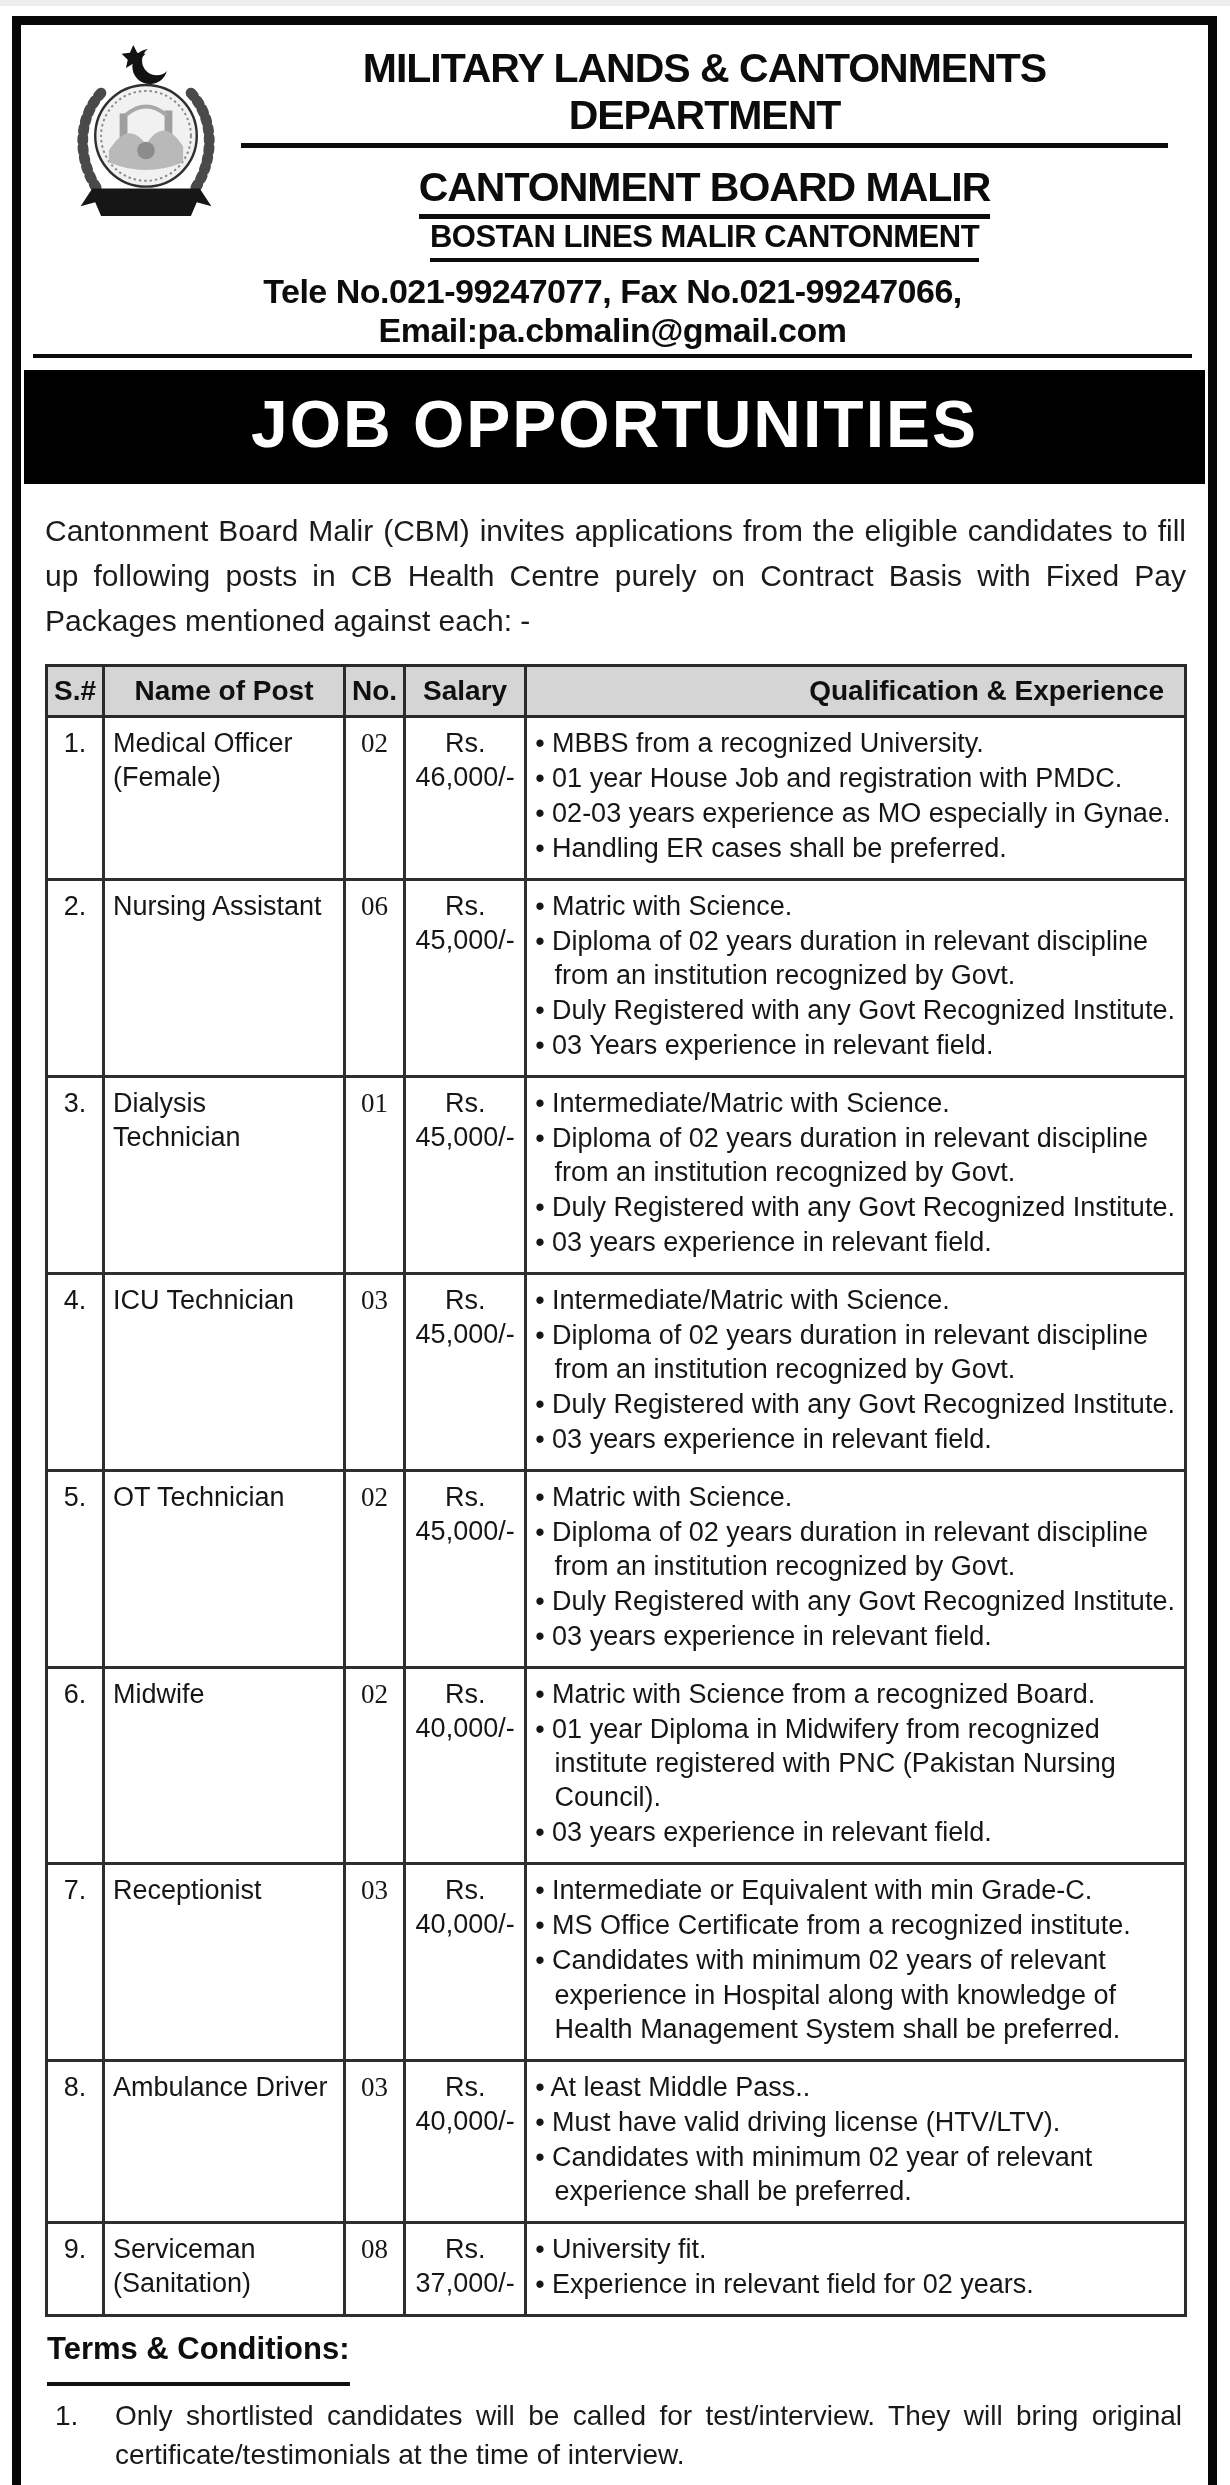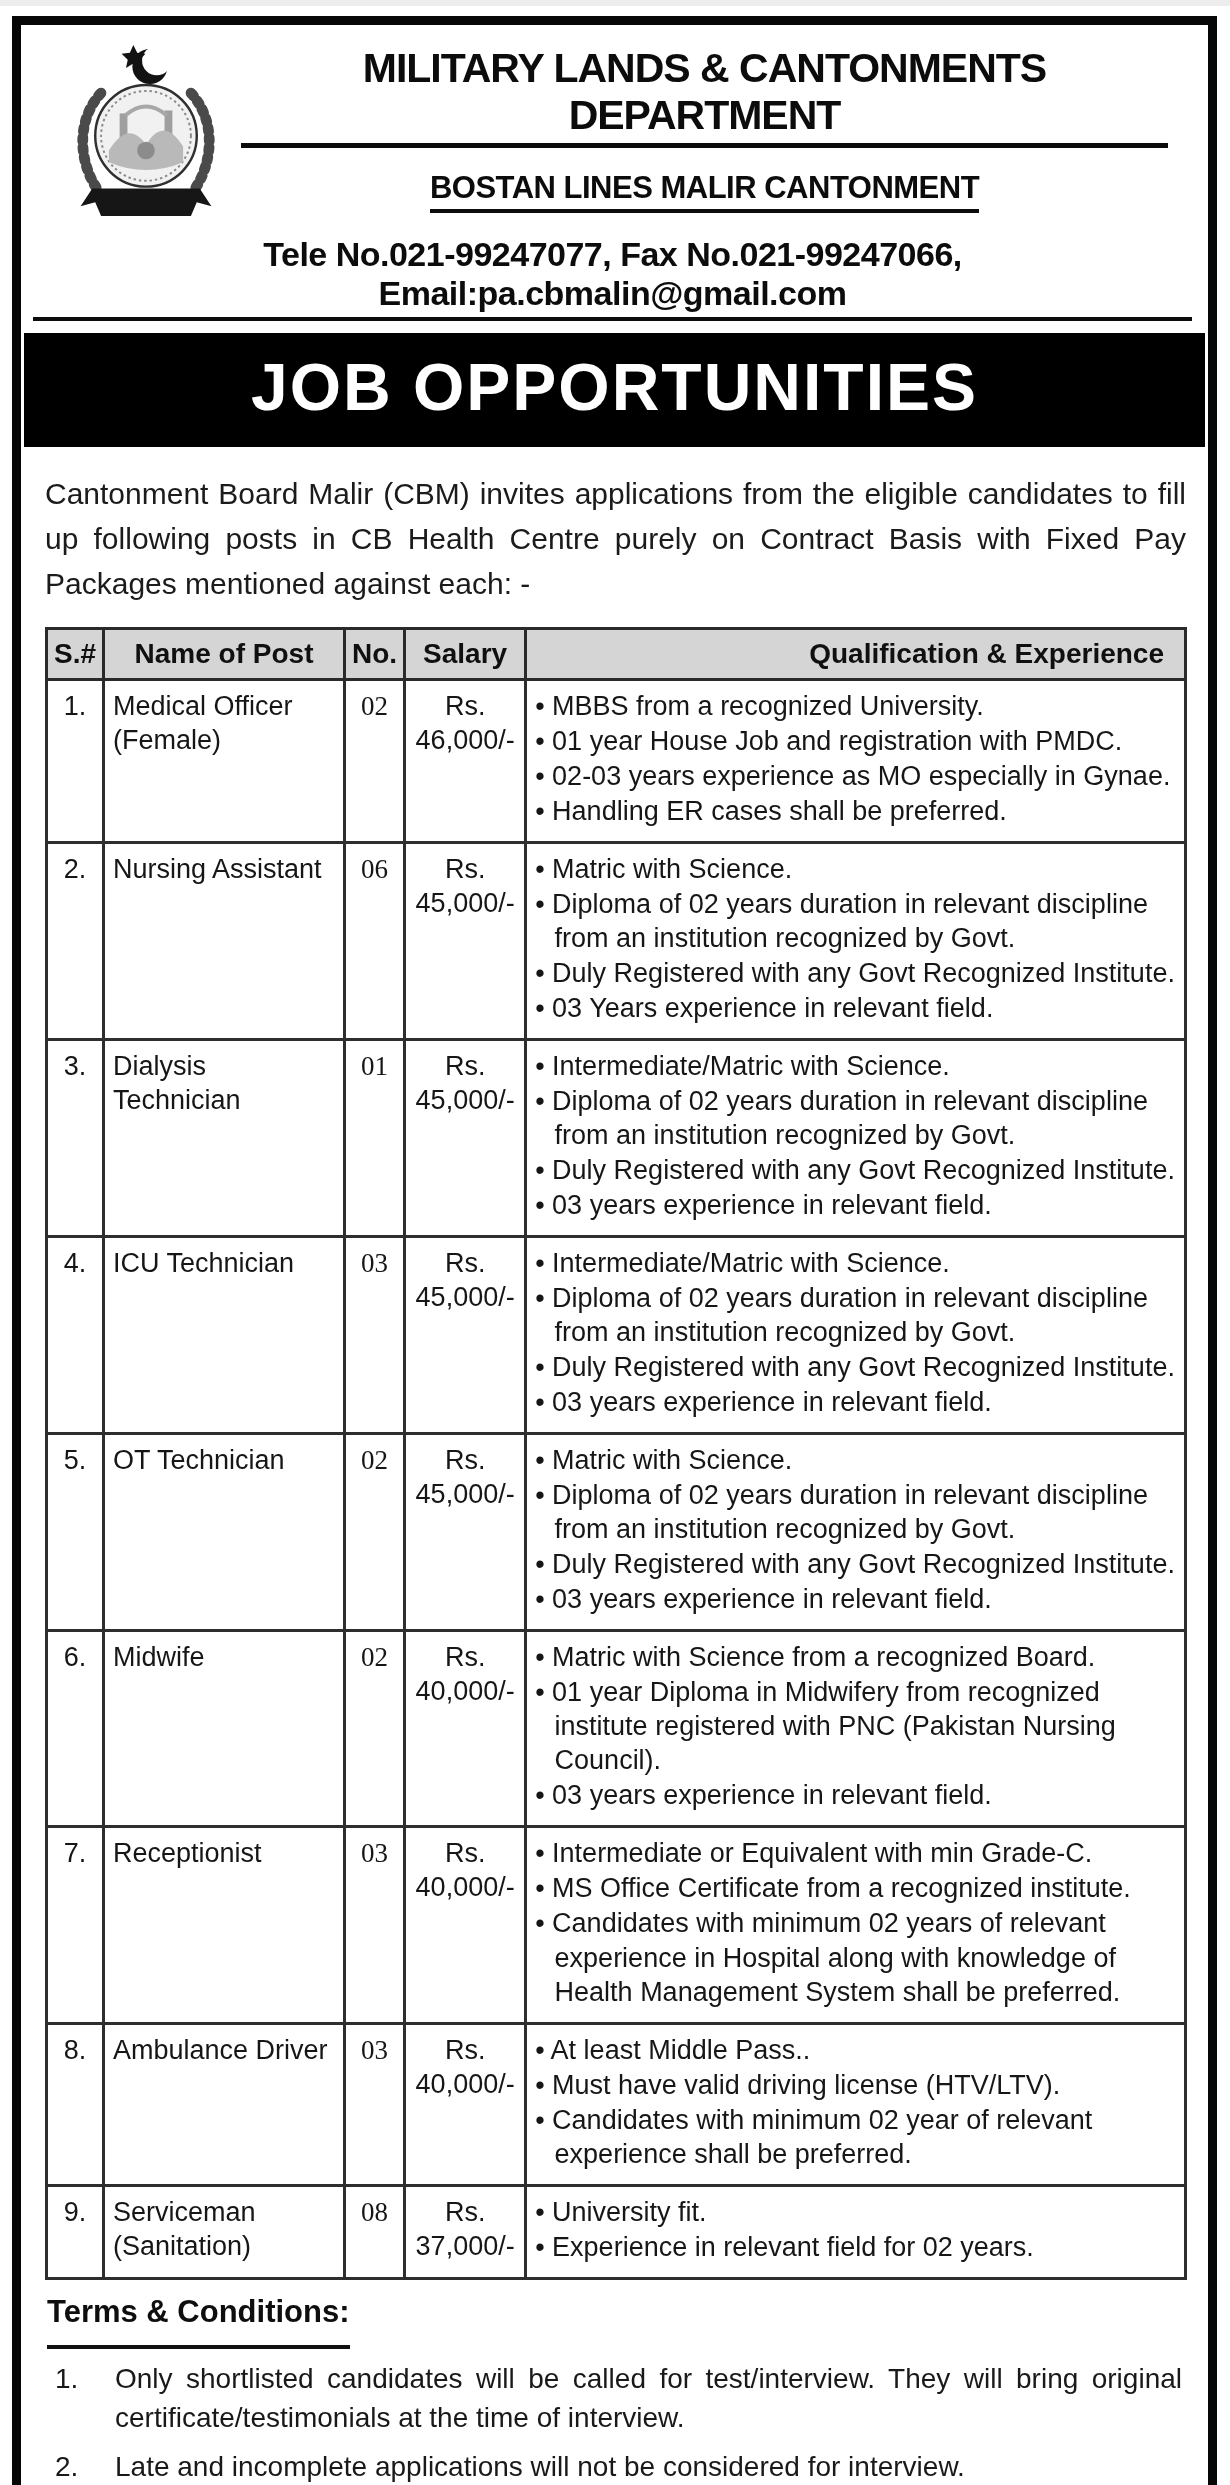--- a/index.html
+++ b/index.html
@@ -16,21 +16,21 @@
   .header { padding:10px 16px 0 12px; }
   .header-top { display:flex; align-items:flex-start; }
   .logo { flex:0 0 auto; margin:4px 6px 0 30px; }
   .titles { flex:1 1 auto; text-align:center; padding:10px 24px 0 6px; }
   .t1 span, .t2 span, .t3 span, .tele span {
     display:inline-block; font-weight:bold; color:#0c0c0c;
   }
   .t1 span { font-size:41px; letter-spacing:-1px; border-bottom:5px solid #0c0c0c; padding-bottom:4px; }
   .t2 { margin-top:16px; }
   .t2 span { font-size:41px; letter-spacing:-1px; border-bottom:5px solid #0c0c0c; padding-bottom:3px; }
-  .t3 { margin-top:22px; }
+  .t3 { margin-top:0; }
   .t3 span { font-size:31px; letter-spacing:-0.5px; border-bottom:4px solid #0c0c0c; padding-bottom:3px; }
   .tele { text-align:center; margin:10px 0 12px; }
   .tele span { font-size:34px; letter-spacing:-0.5px; border-bottom:4px solid #0c0c0c; padding-bottom:4px; }
 
   
   .banner { background:#000; margin:0 3px; text-align:center; padding:16px 0 22px; }
   .banner span { color:#fff; font-size:66px; font-weight:bold; letter-spacing:2px; }
 
   
   .intro {
@@ -96,20 +96,21 @@
             <rect x="104" y="73" width="8" height="37" fill="#9f9f9f"></rect>
             <path d="M47 114 q 20 -32 38 -6 q 18 -30 38 2 l 0 16 q -38 16 -76 0 z" fill="#b9b9b9"></path>
             <circle cx="85" cy="114" r="9" fill="#8c8c8c"></circle>
             <path d="M64 78 q 21 -18 42 0" fill="none" stroke="#a8a8a8" stroke-width="4"></path>
 
             <path d="M30 153 L140 153 L152 171 L137 167 L131 181 L39 181 L33 167 L18 171 Z" fill="#161616"></path>
           </svg>
         </div>
         <div class="titles">
           <div class="t1"><span>MILITARY LANDS &amp; CANTONMENTS DEPARTMENT</span></div>
+          <div class="t2"><span>CANTONMENT BOARD MALIR</span></div>
           <div class="t3"><span>BOSTAN LINES MALIR CANTONMENT</span></div>
         </div>
       </div>
       <div class="tele">
         <span>Tele No.021-99247077, Fax No.021-99247066, Email:pa.cbmalin@gmail.com</span>
       </div>
     </div>
 
     <div class="banner">
       <span>JOB OPPORTUNITIES</span>

